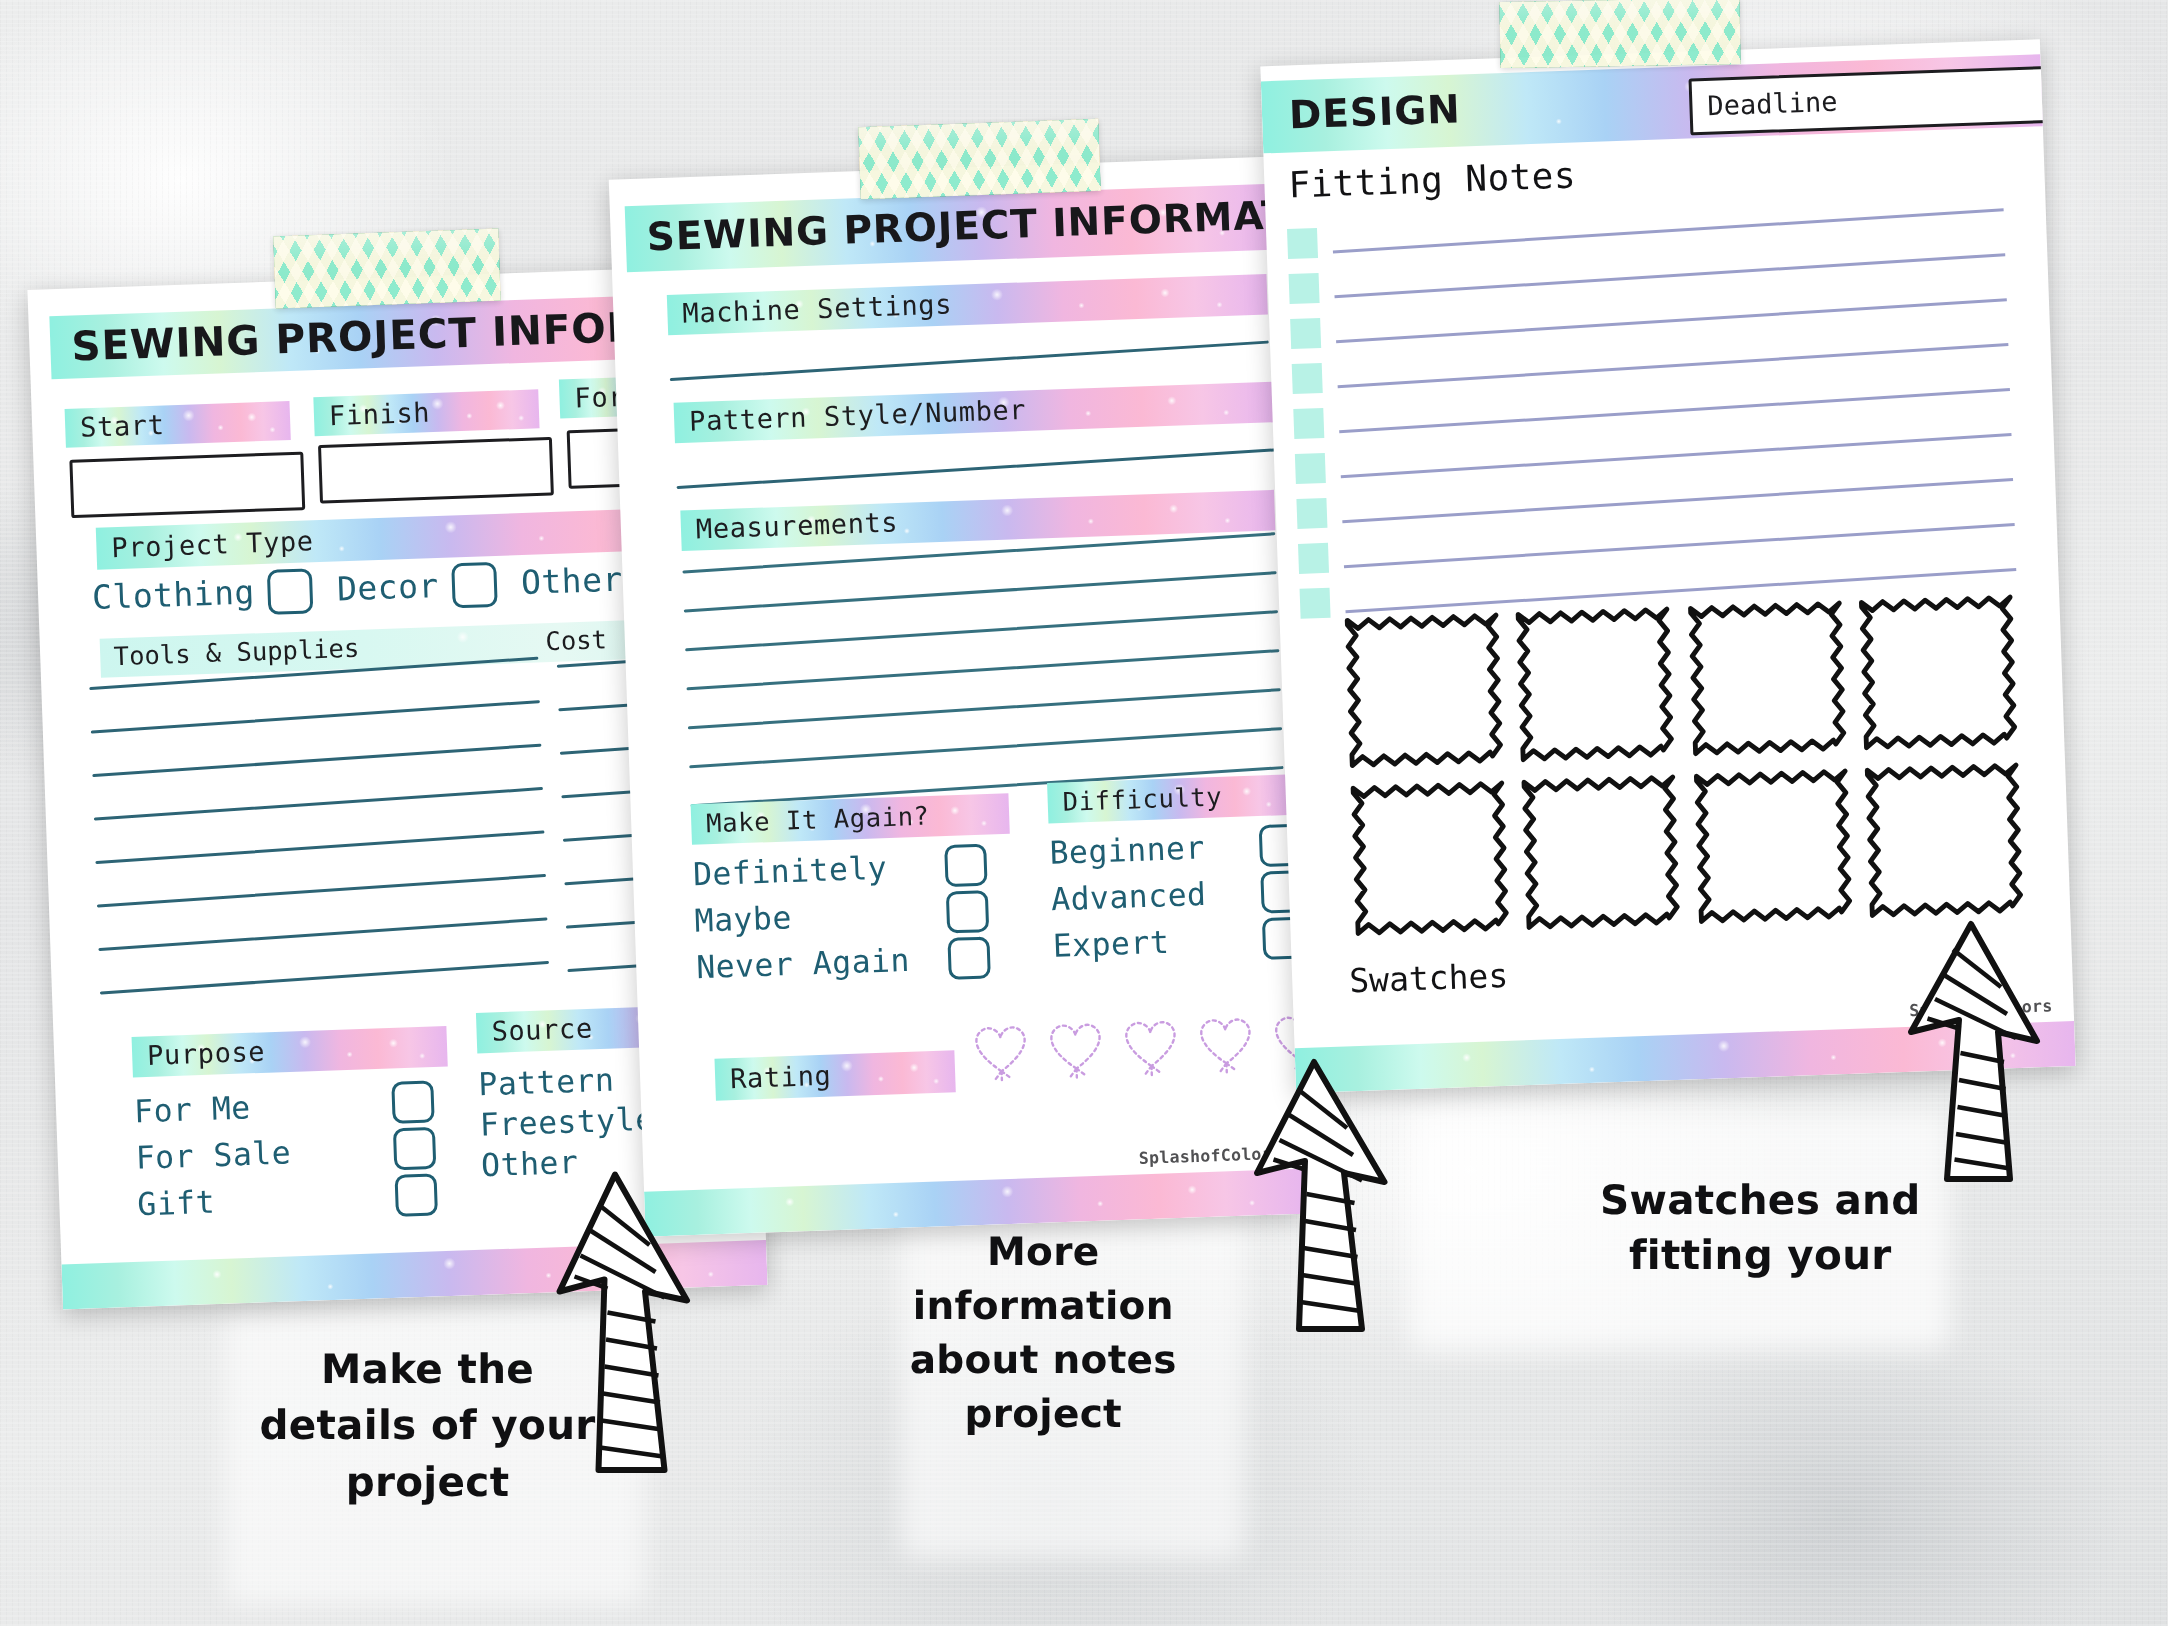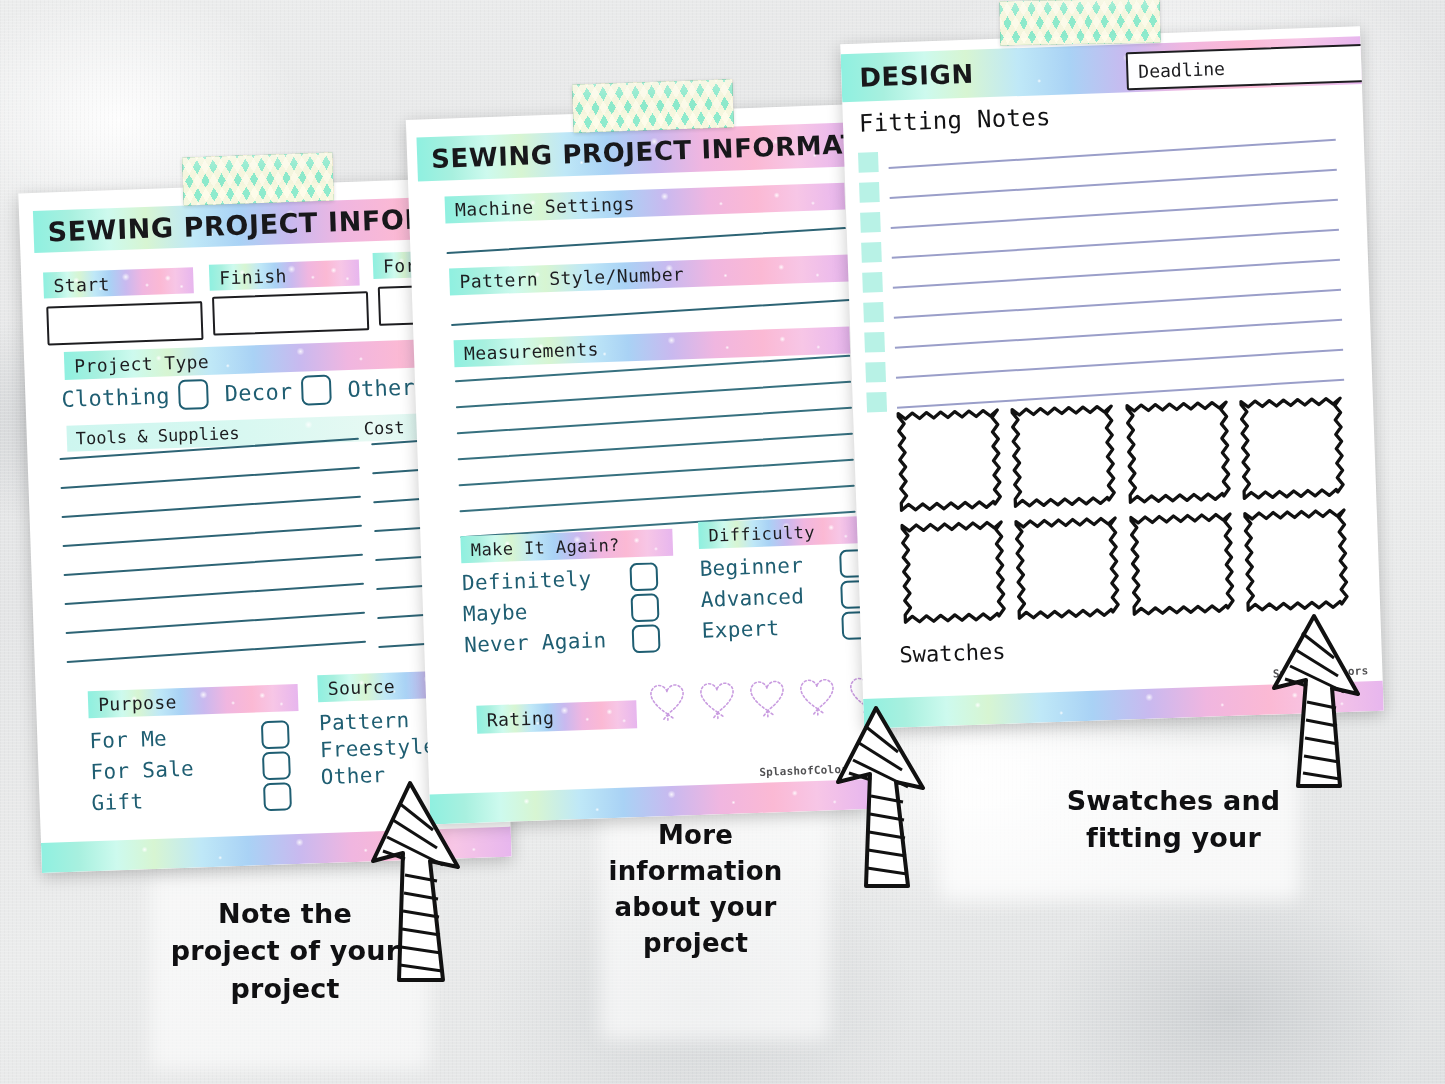--- a/index.html
+++ b/index.html
@@ -484,15 +484,15 @@
     <line x1="32" y1="58" x2="86" y2="84"></line>
       <line x1="27" y1="71" x2="49" y2="78"></line>
     <line x1="49" y1="94" x2="78" y2="100"></line>
       <line x1="48" y1="112" x2="79" y2="118"></line>
     <line x1="47" y1="130" x2="80" y2="136"></line>
       <line x1="46" y1="148" x2="81" y2="154"></line>
     <line x1="45" y1="165" x2="82" y2="171"></line>
   </g>
 </svg>
 
-<div class="caption" id="cap1">Note the project of your project</div>
-<div class="caption" id="cap2">More information about your project</div>
+<div class="caption" id="cap1">Make the details of your project</div>
+<div class="caption" id="cap2">More information about notes project</div>
 <div class="caption" id="cap3">Swatches and fitting your</div>
 
 </body></html>

